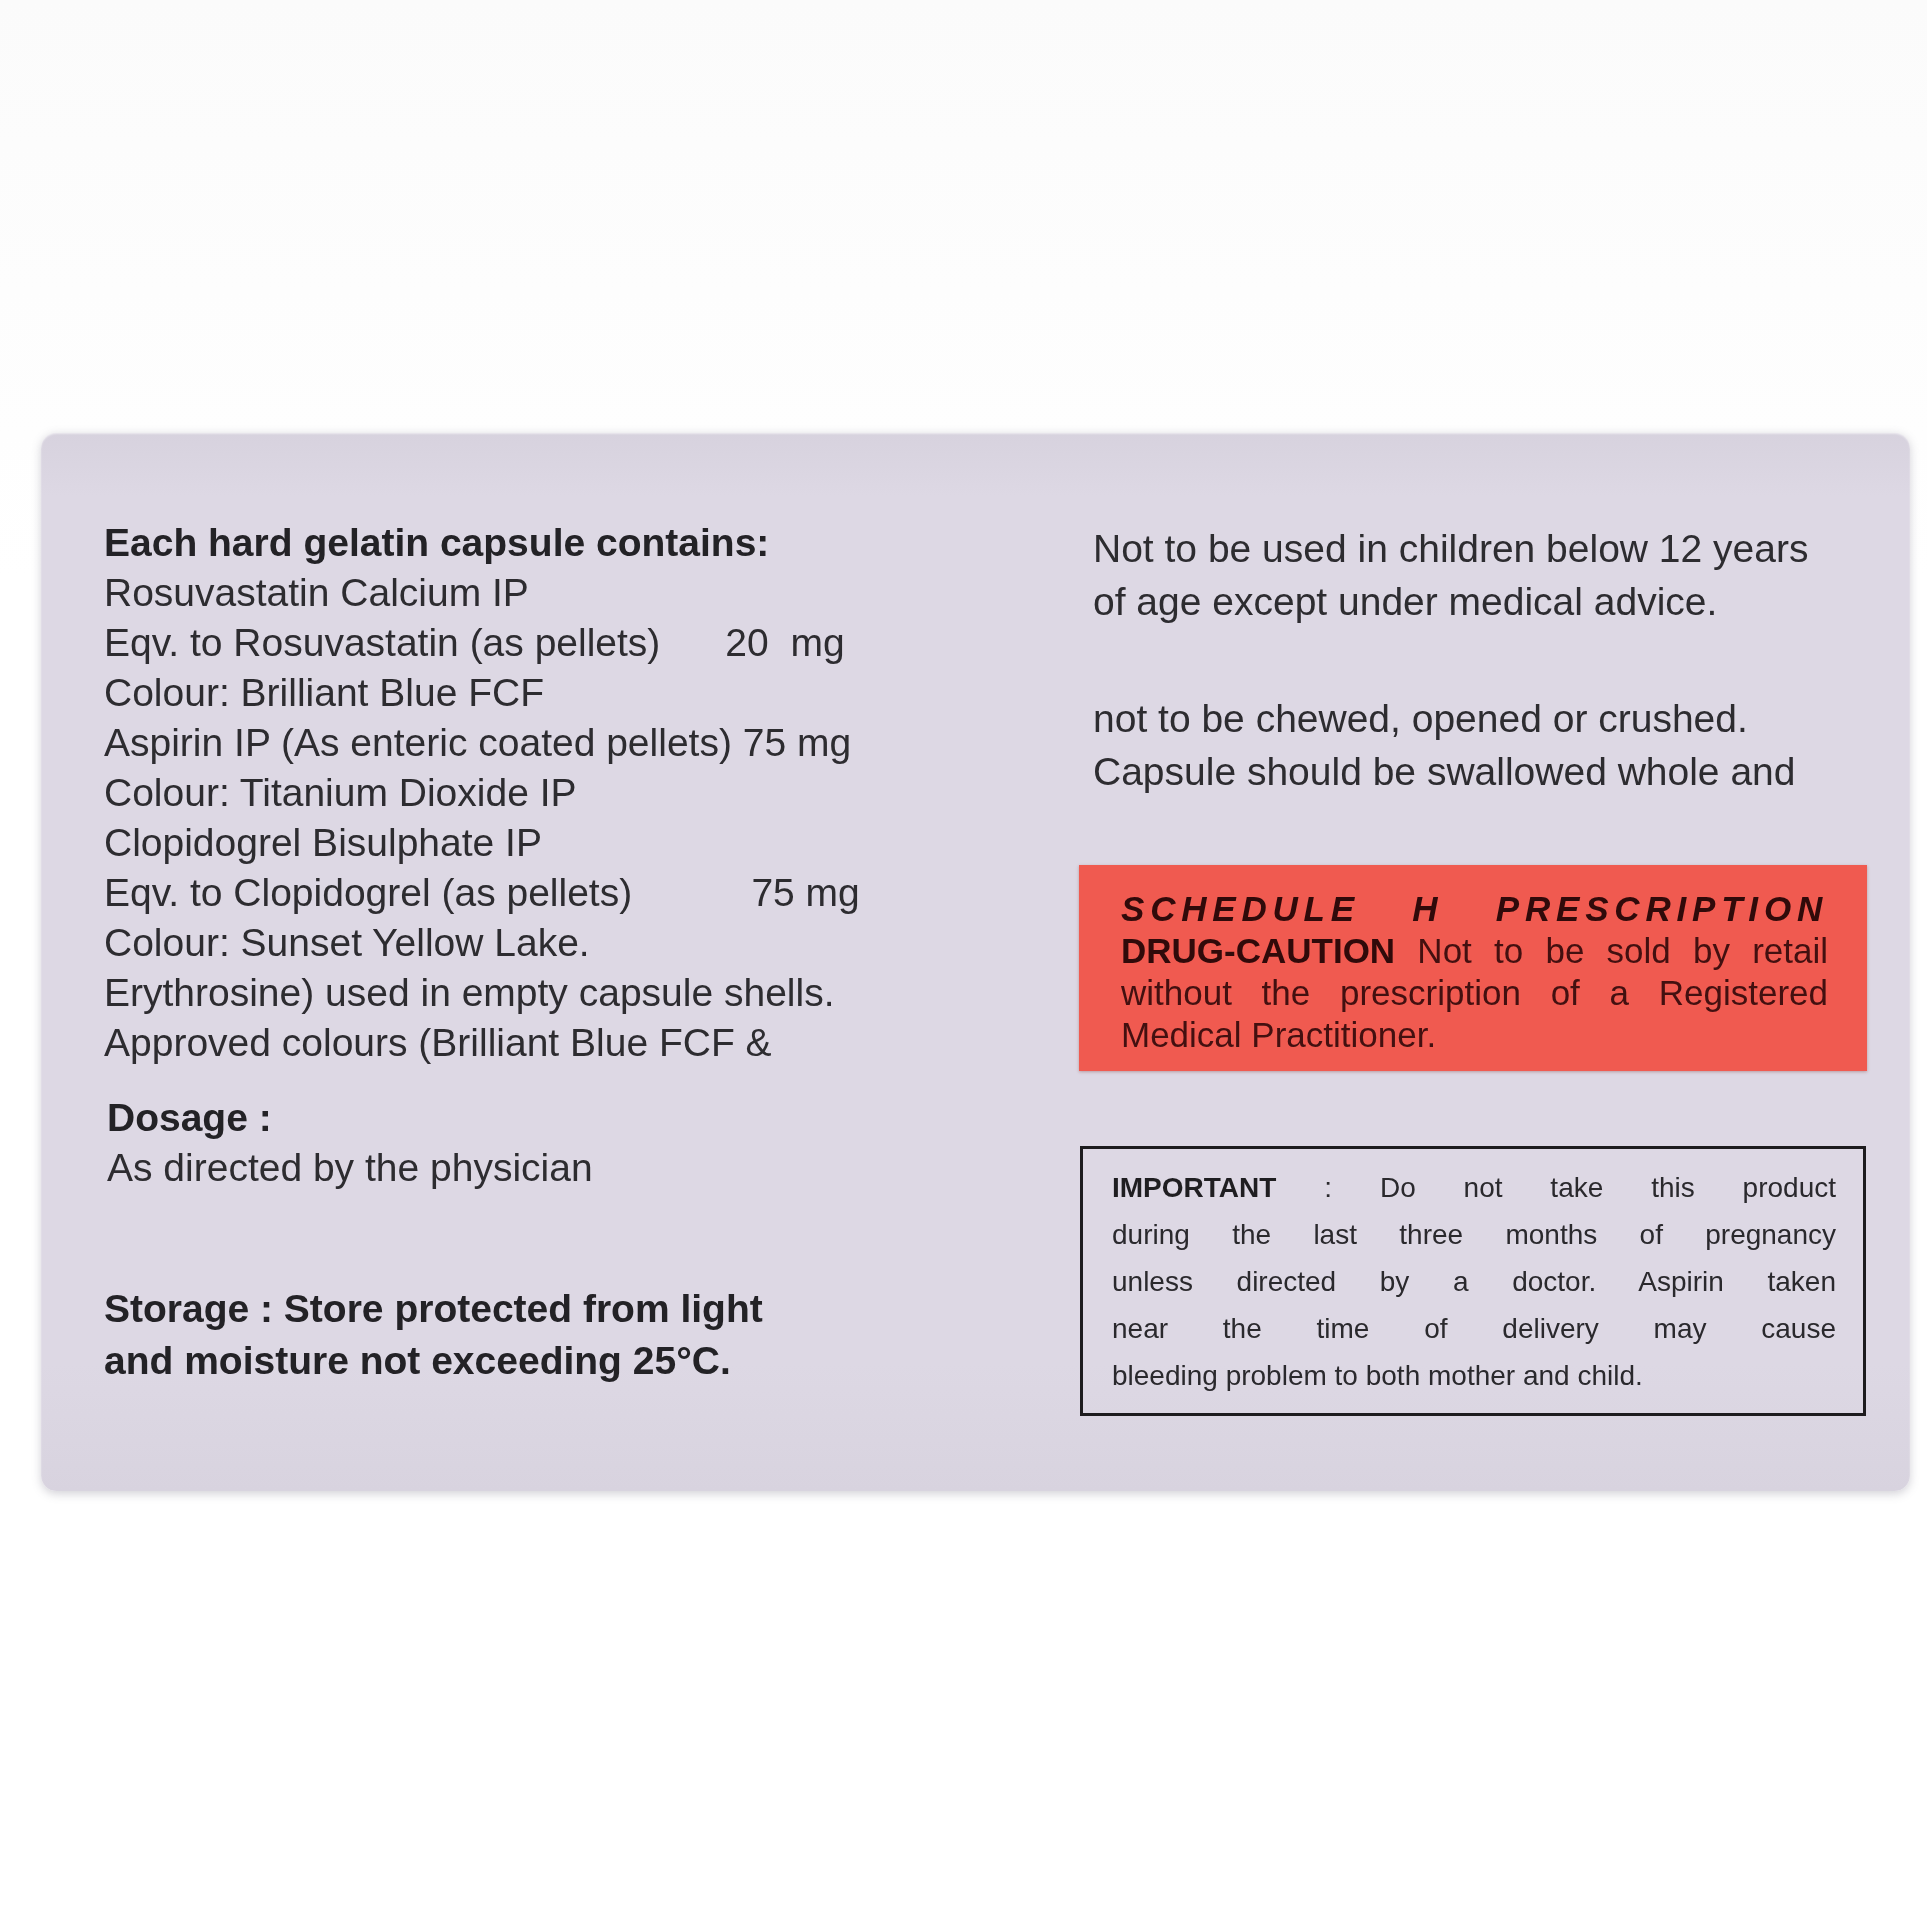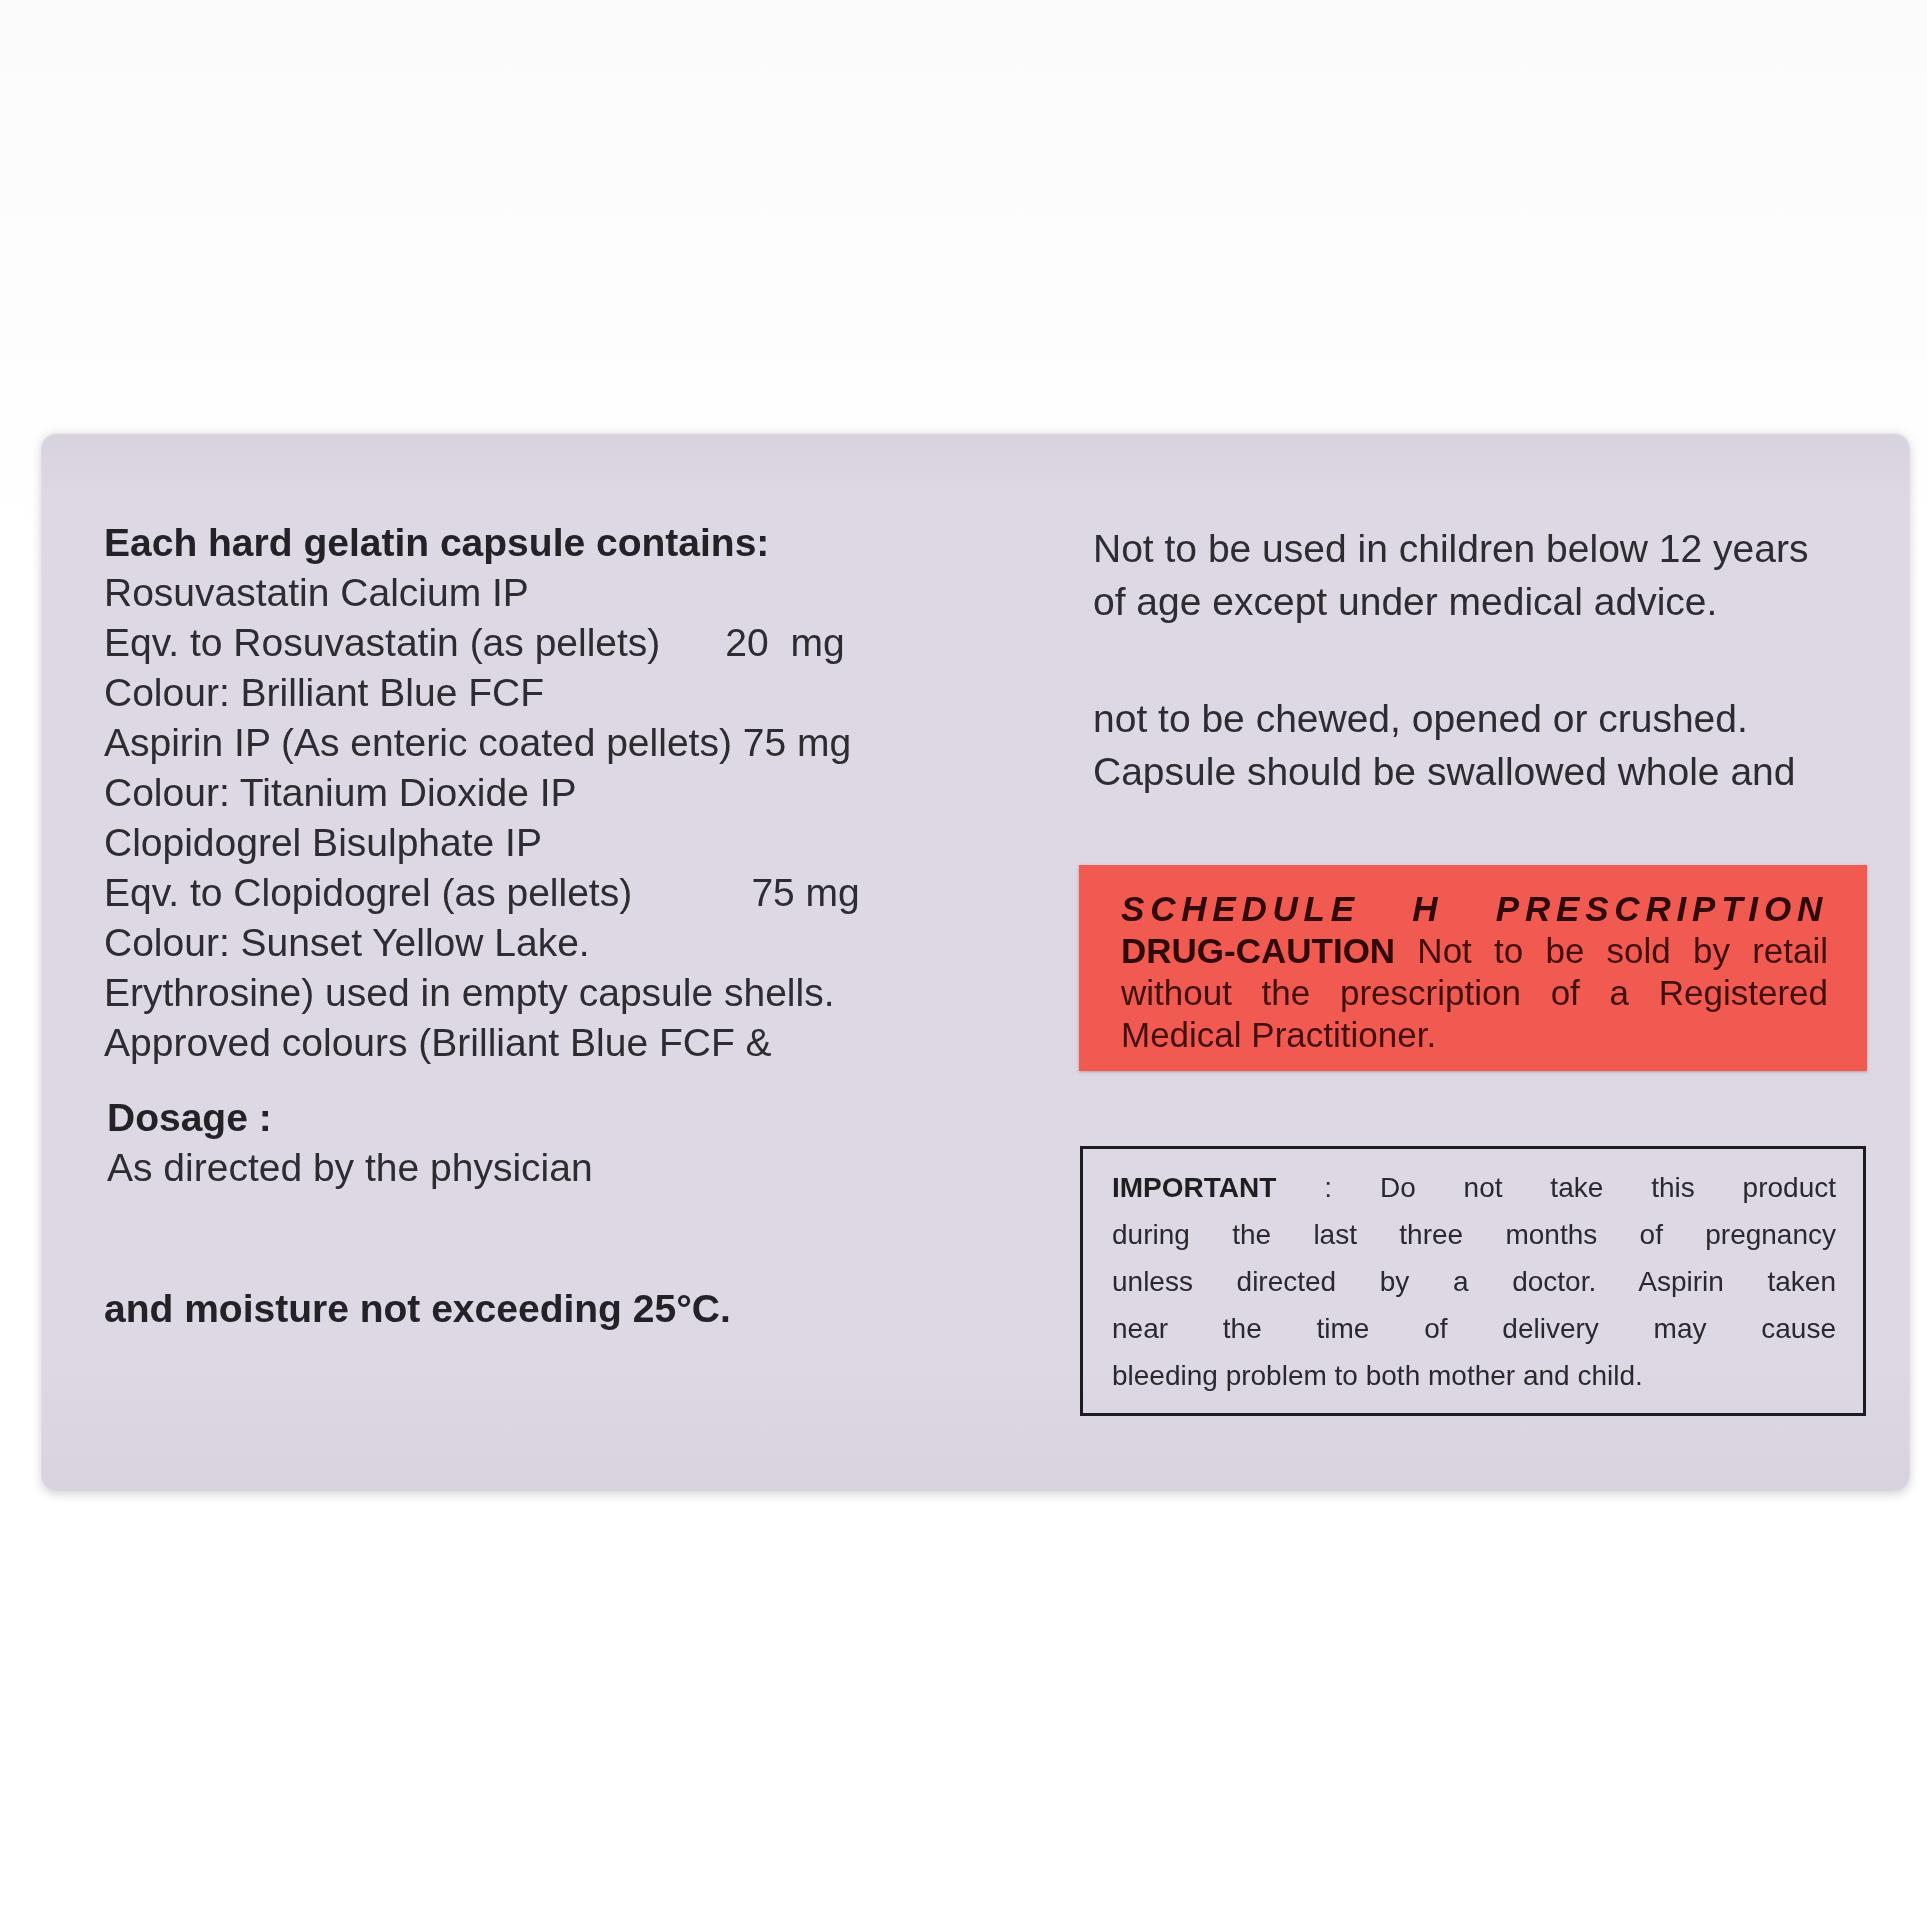--- a/index.html
+++ b/index.html
@@ -80,20 +80,21 @@
       <div class="line">Erythrosine) used in empty capsule shells.</div>
       <div class="line">Approved colours (Brilliant Blue FCF &amp;</div>
     </div>
 
     <div class="block dosage">
       <div class="line bold">Dosage :</div>
       <div class="line">As directed by the physician</div>
     </div>
 
     <div class="block storage">
+      <div class="line bold">Storage : Store protected from light</div>
       <div class="line bold">and moisture not exceeding 25°C.</div>
     </div>
 
     <div class="block adv1">
       <div class="line">Not to be used in children below 12 years</div>
       <div class="line">of age except under medical advice.</div>
     </div>
 
     <div class="block adv2">
       <div class="line">not to be chewed, opened or crushed.</div>

